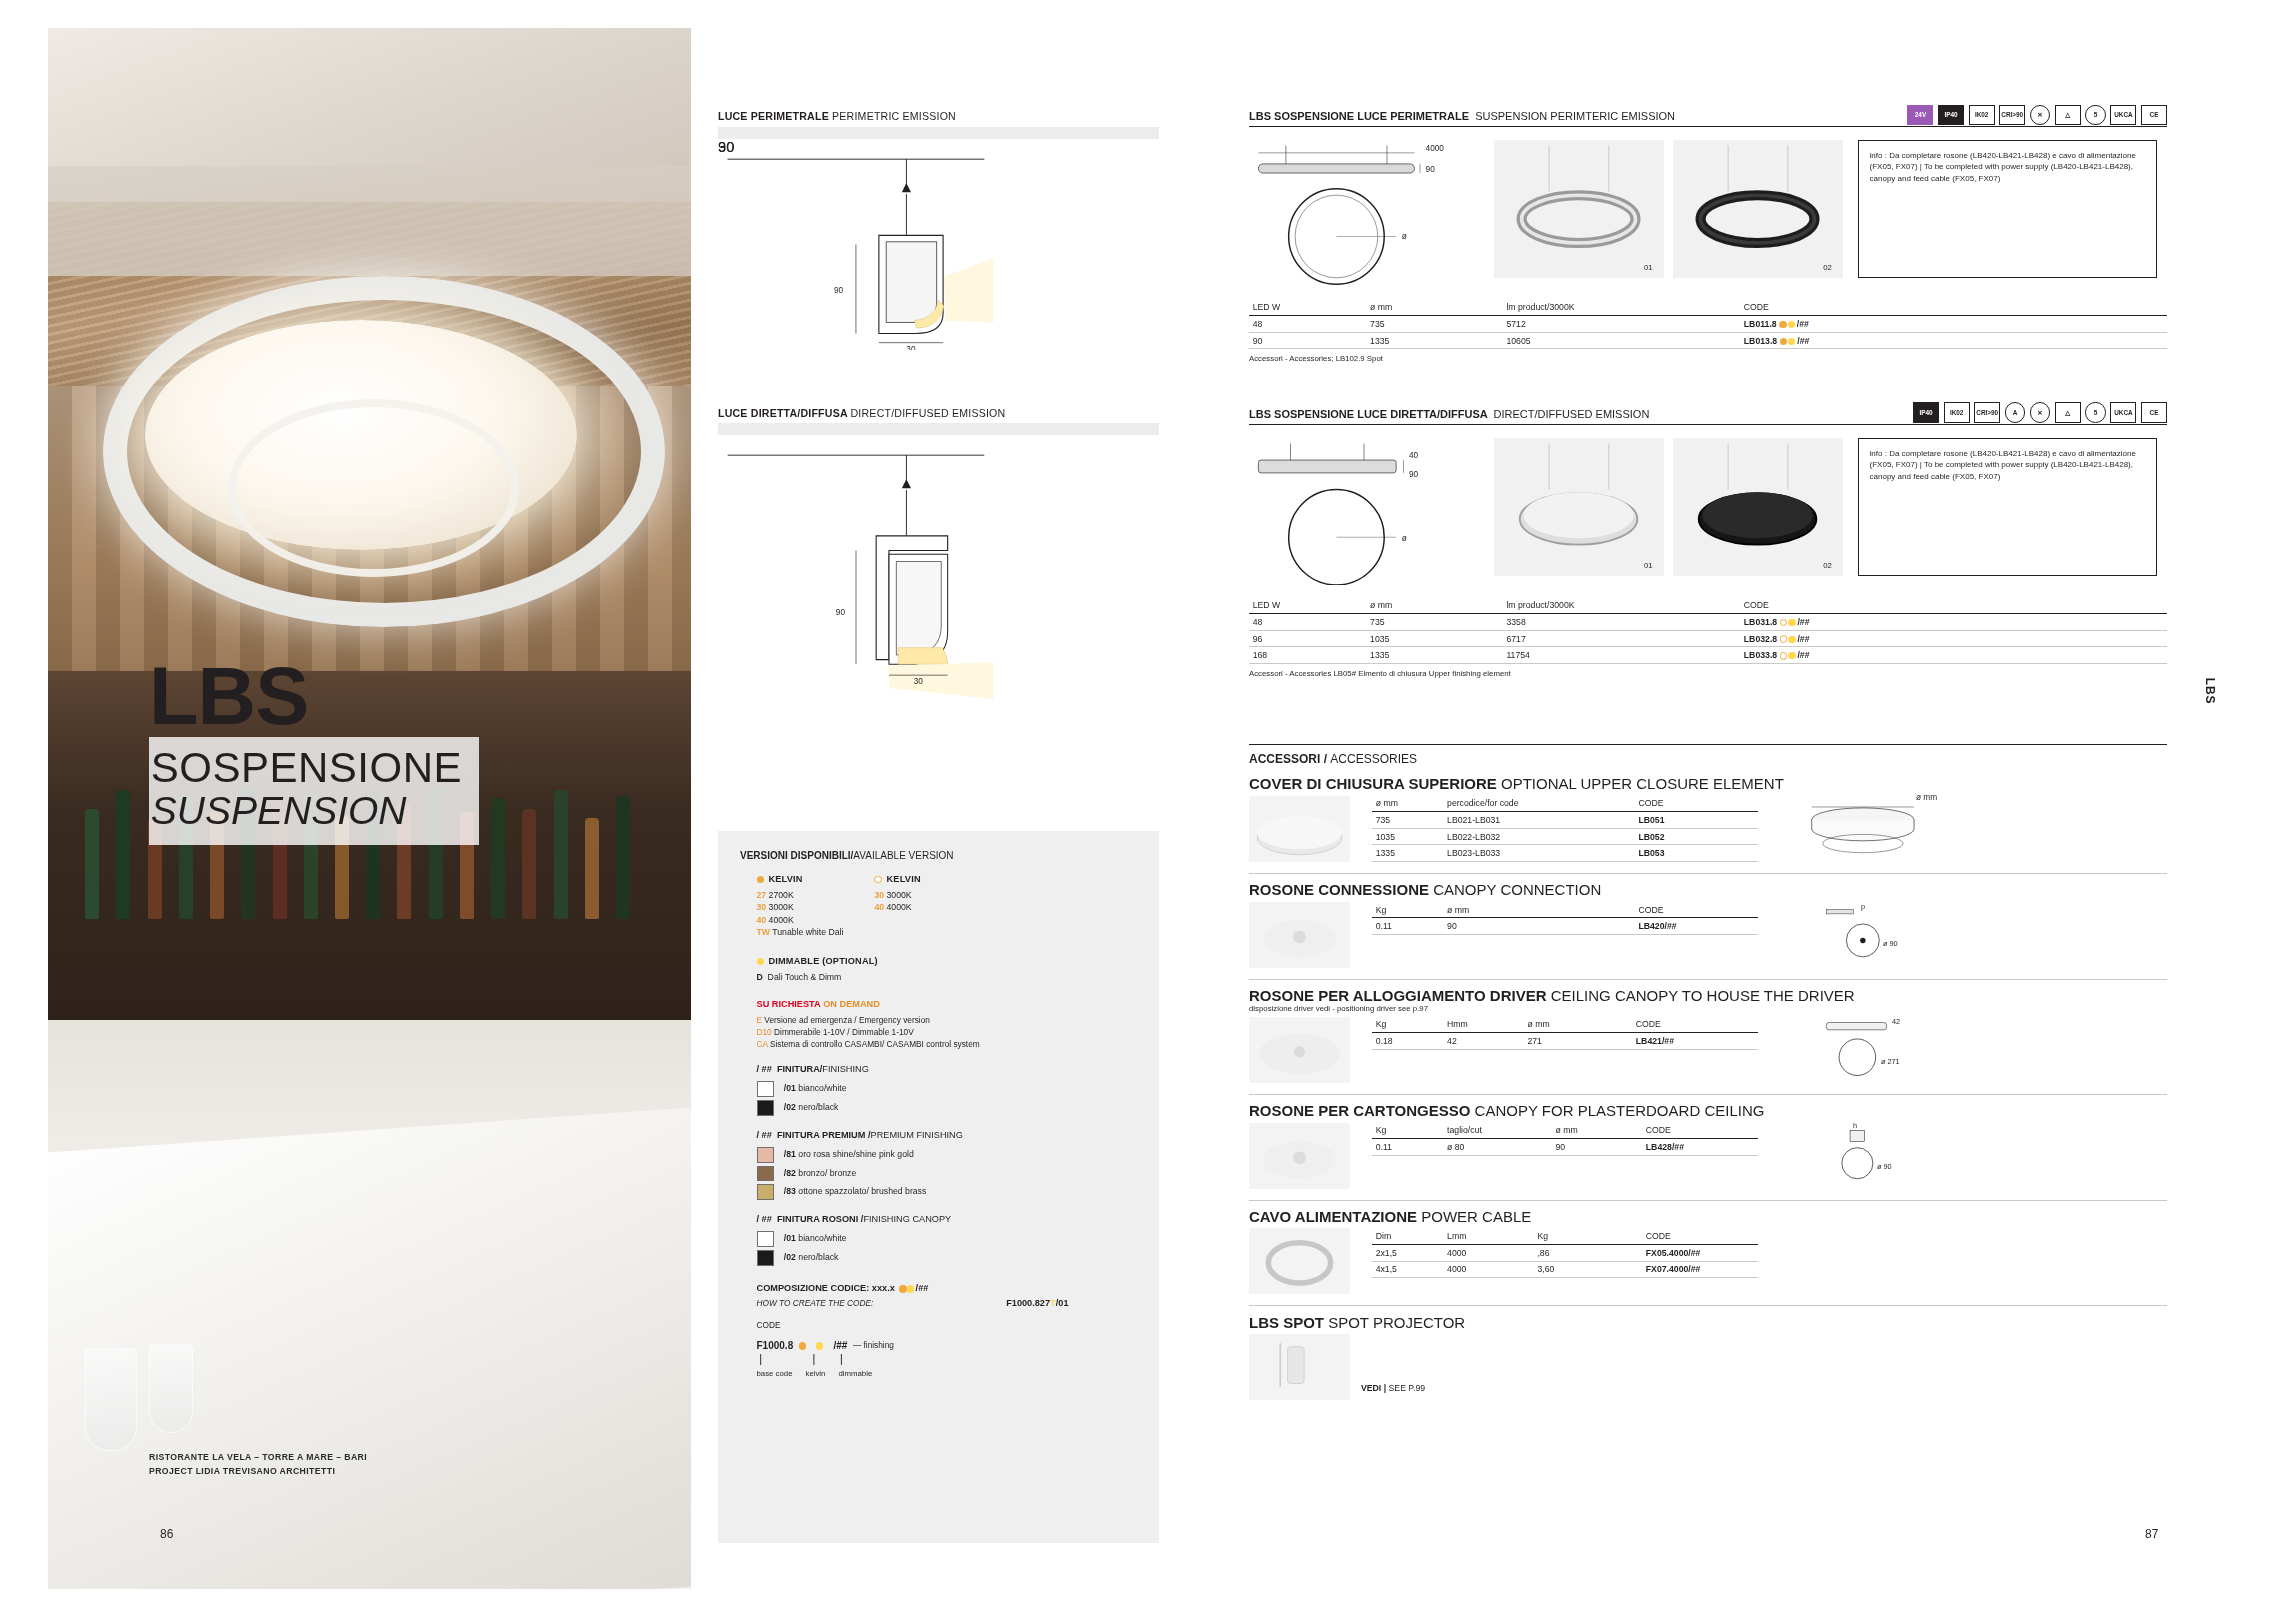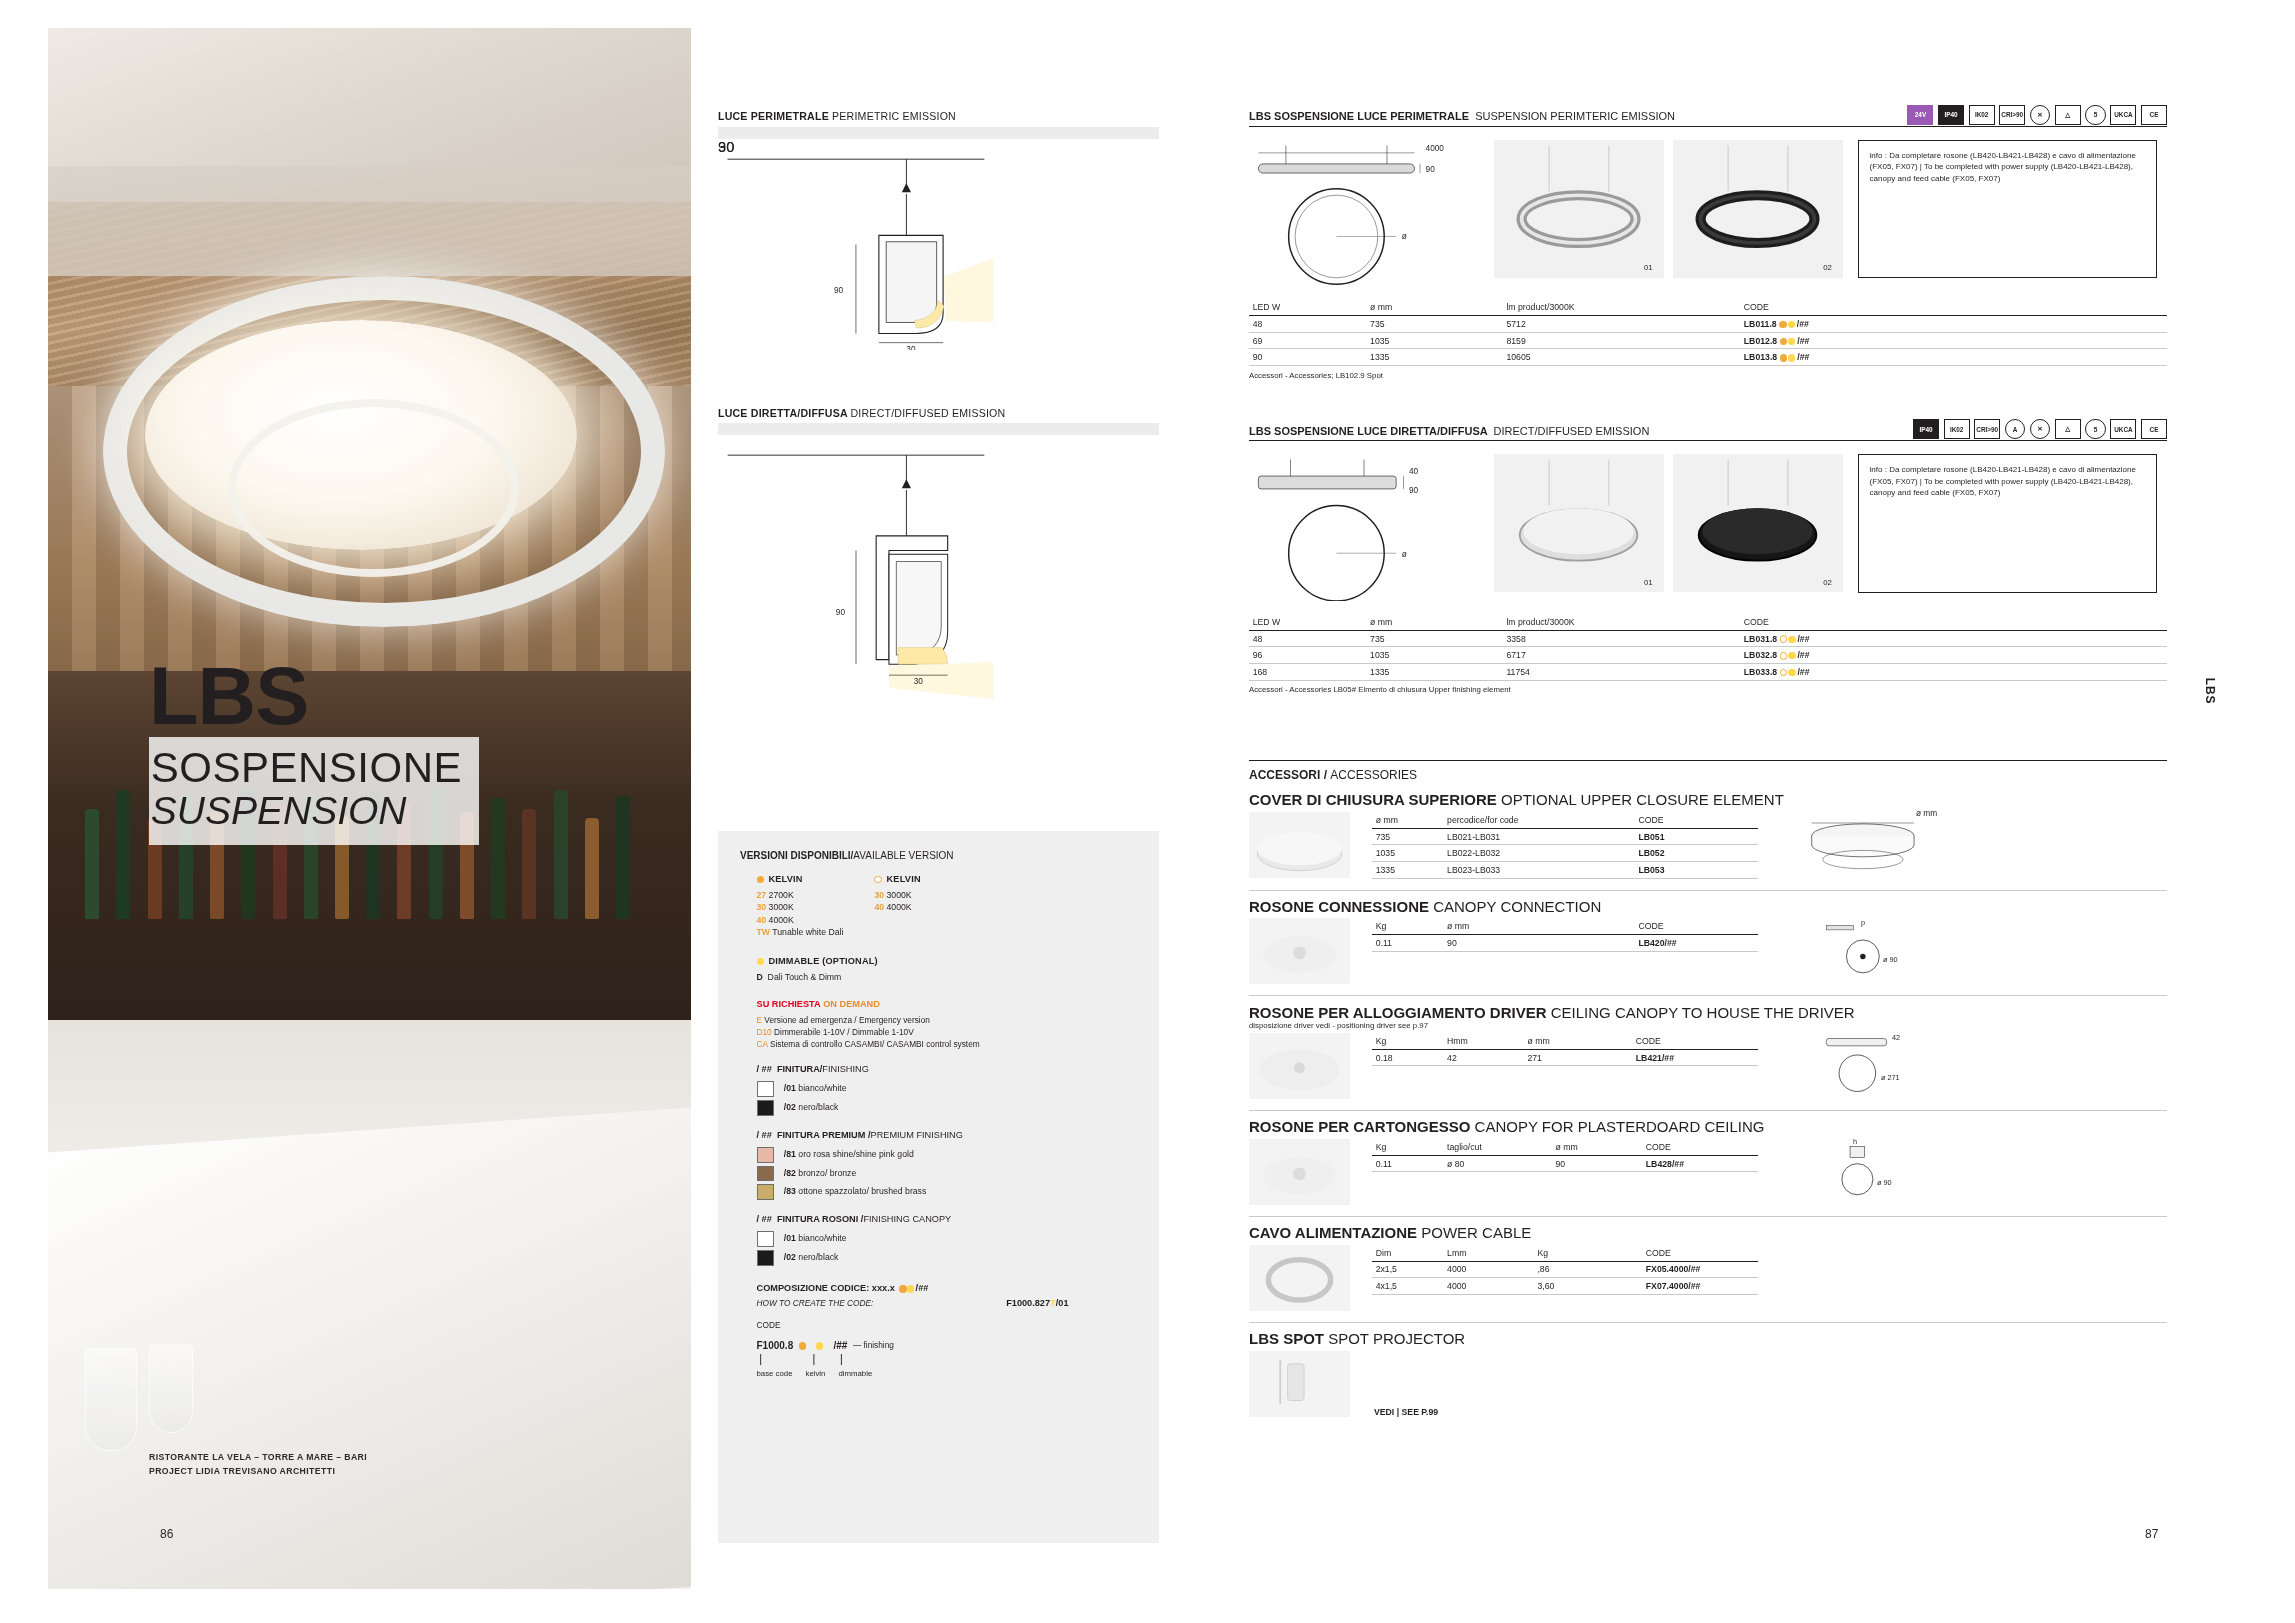--- a/index.html
+++ b/index.html
@@ -431,26 +431,20 @@
           </tr>
         </thead>
         <tbody>
           <tr>
             <td>48</td>
             <td>735</td>
             <td>5712</td>
             <td class="code"><span>LB011.8</span><span class="dot or" style="margin:0 0.9px 0 2.8px"></span><span class="dot ye" style="margin:0 1.8px 0 0"></span><span>/##</span></td>
           </tr>
           <tr>
-            <td>69</td>
-            <td>1035</td>
-            <td>8159</td>
-            <td class="code"><span>LB012.8</span><span class="dot or" style="margin:0 0.9px 0 2.8px"></span><span class="dot ye" style="margin:0 1.8px 0 0"></span><span>/##</span></td>
-          </tr>
-          <tr>
             <td>90</td>
             <td>1335</td>
             <td>10605</td>
             <td class="code"><span>LB013.8</span><span class="dot or" style="margin:0 0.9px 0 2.8px"></span><span class="dot ye" style="margin:0 1.8px 0 0"></span><span>/##</span></td>
           </tr>
         </tbody>
       </table>
       <div class="acc-note">Accessori - Accessories; LB102.9  Spot</div>
     </div>
 
@@ -765,21 +759,21 @@
           </table>
         </div>
       </div>
 
       <div style="margin-top:11px;">
         <div style="height:0.9px;background:#c9c9c9;"></div>
         <div class="acc-row-title" style="margin-top:7.3px;">
           <span>LBS SPOT</span>
           <span class="reg">SPOT PROJECTOR</span>
         </div>
-        <div style="display:flex;align-items:flex-end;gap:24px;margin-top:3.7px;font-weight:bold;">
+        <div style="display:flex;align-items:center;gap:11px;margin-top:3.7px;">
           <div class="thumb">
             <svg width="101" height="66" viewBox="0 0 110 72">
                 <rect x="42" y="14" width="18" height="40" rx="3" fill="#e6e6e6" stroke="#cfcfcf"></rect>
                 <line x1="34" y1="10" x2="34" y2="58" stroke="#cfcfcf" stroke-width="2"></line>
               </svg>
           </div>
           <div style="font-size:8.7px;padding-top:42px;">
             <b>VEDI |</b>
             <span>SEE P.99</span>
           </div>

